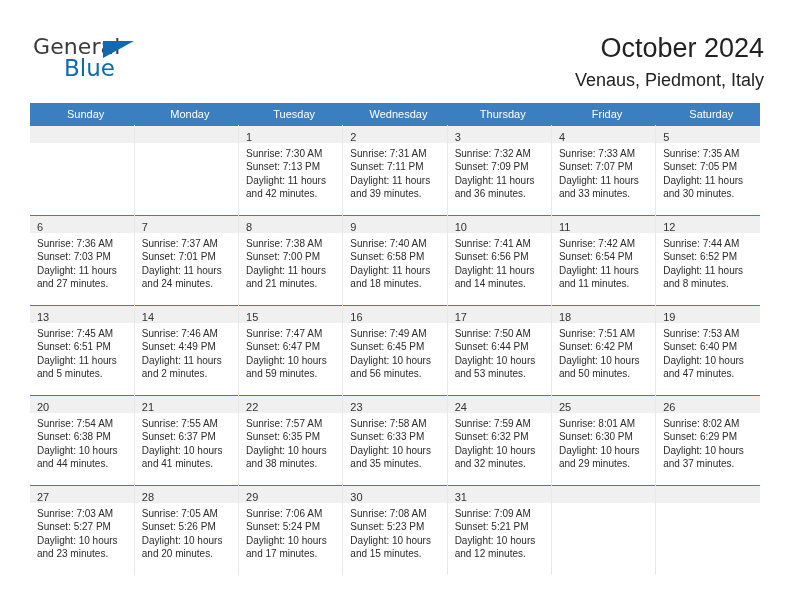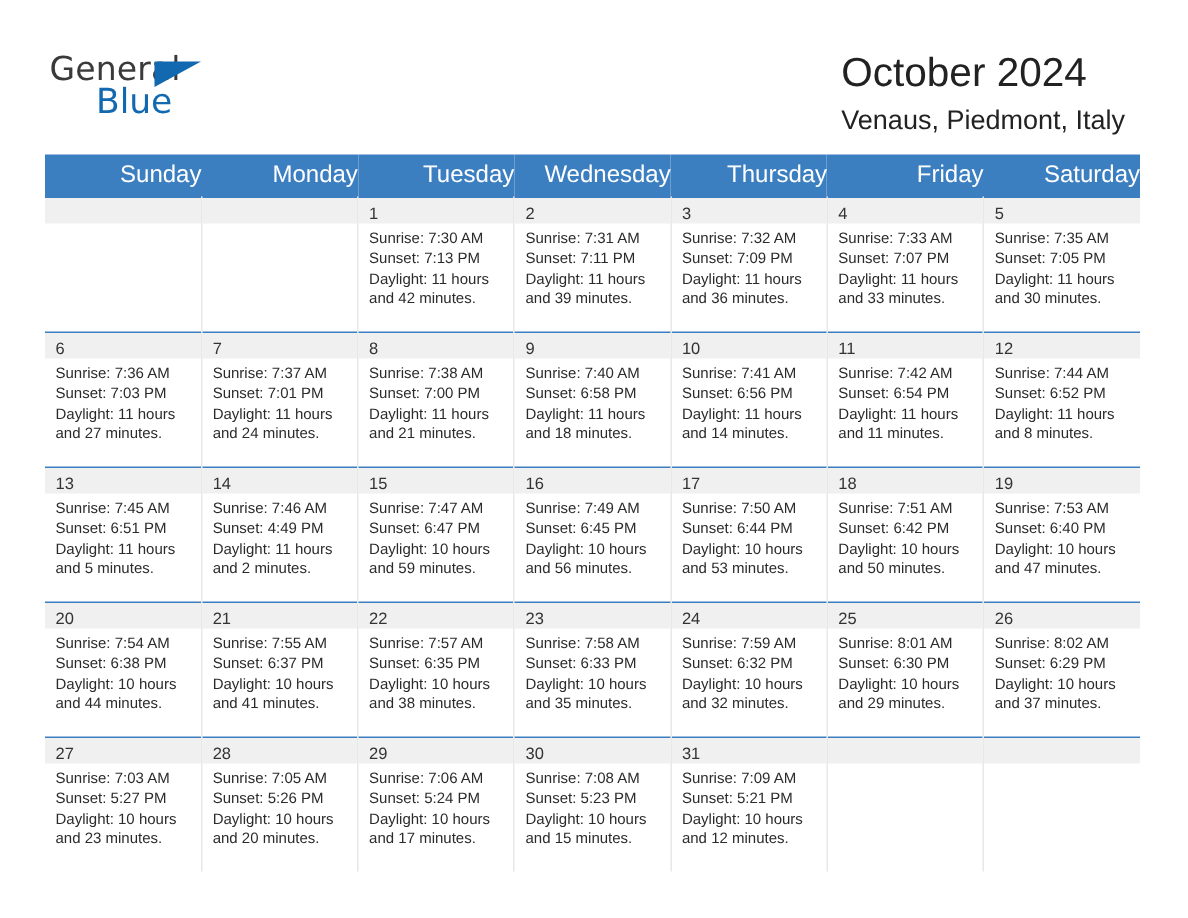--- a/index.html
+++ b/index.html
@@ -64,23 +64,23 @@
     top: 21px;
     font-size: 23px;
     color: #1269b0;
     font-family: "DejaVu Sans", sans-serif;
     font-weight: 400;
     line-height: 23px;
   }
 
   .title-block {
     position: absolute;
-    right: 42px;
+    right: 28px;
     top: 32px;
-    text-align: left;
+    text-align: right;
   }
   .cal-title {
     font-size: 27px;
     color: #222222;
     font-weight: 400;
     line-height: 32px;
     white-space: nowrap;
   }
   .cal-subtitle {
     font-size: 18px;
@@ -97,23 +97,23 @@
     left: 30px;
     top: 103px;
     width: 730px;
     border-collapse: collapse;
     table-layout: fixed;
   }
 
   .calendar th {
     background: #3c7fc1;
     color: #ffffff;
-    font-size: 16px;
+    font-size: 11px;
     font-weight: normal;
-    text-align: right;
+    text-align: center;
     padding: 5px 0 5px 7px;
     height: 11px;
     border: none;
   }
 
   .calendar td {
     vertical-align: top;
     padding: 0;
     border: none;
     border-top: 1.4px solid #3c7fc1;

